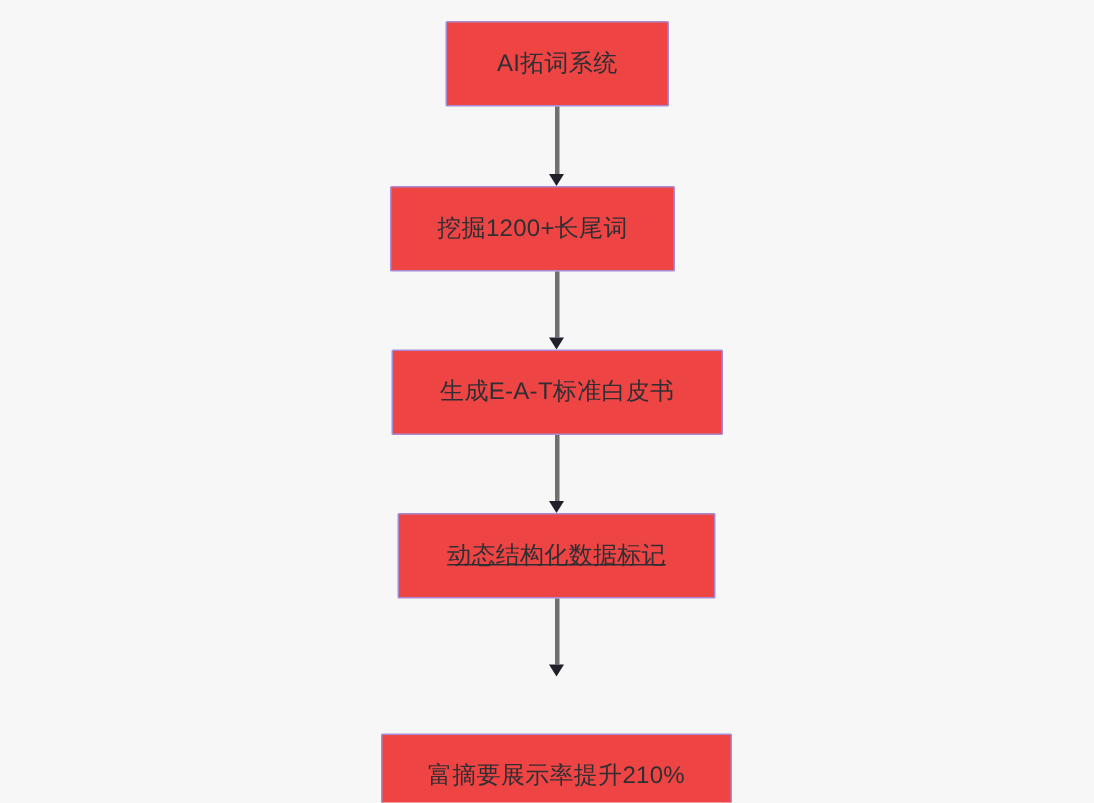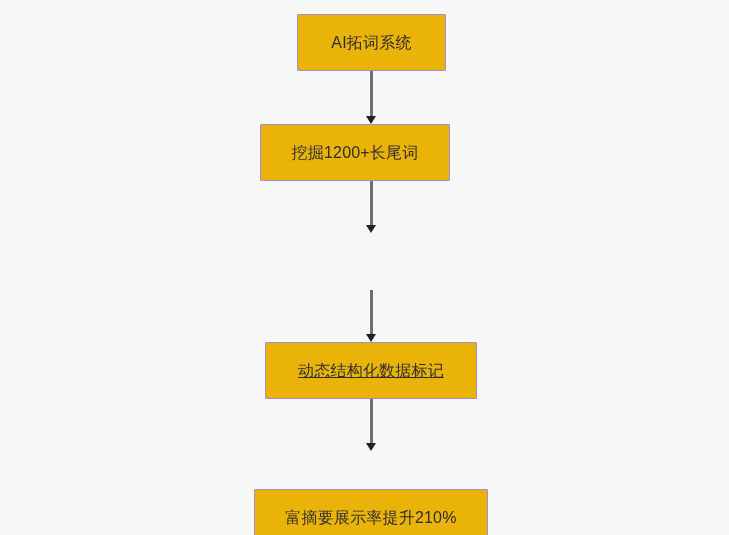--- a/index.html
+++ b/index.html
@@ -14,21 +14,21 @@
     overflow: hidden;
   }
   #flowchart {
     position: relative;
     width: 729px;
     height: 535px;
   }
   .node {
     position: absolute;
     box-sizing: border-box;
-    background: #eab308;
+    background: #ef4444;
     border: 1.6px solid #a78bd4;
     border-radius: 1px;
     display: flex;
     align-items: center;
     justify-content: center;
     color: #2f2f33;
     font-size: 16px;
     line-height: 1;
     letter-spacing: 0.2px;
     white-space: nowrap;
@@ -76,20 +76,23 @@
 
   <div class="node" style="left:260px; top:124px; width:190px; height:57px;">
     <span class="node-label">挖掘1200+长尾词</span>
   </div>
 
   <div class="connector" style="left:371px; top:181px; height:52px;">
     <div class="shaft" style="height:44px;"></div>
     <div class="head" style="top:44px;"></div>
   </div>
 
+  <div class="node" style="left:261px; top:233px; width:221px; height:57px;">
+    <span class="node-label">生成E-A-T标准白皮书</span>
+  </div>
 
   <div class="connector" style="left:371px; top:290px; height:52px;">
     <div class="shaft" style="height:44px;"></div>
     <div class="head" style="top:44px;"></div>
   </div>
 
   <div class="node" style="left:265px; top:342px; width:212px; height:57px;text-decoration:underline;">
     <span class="node-label">动态结构化数据标记</span>
   </div>
 

